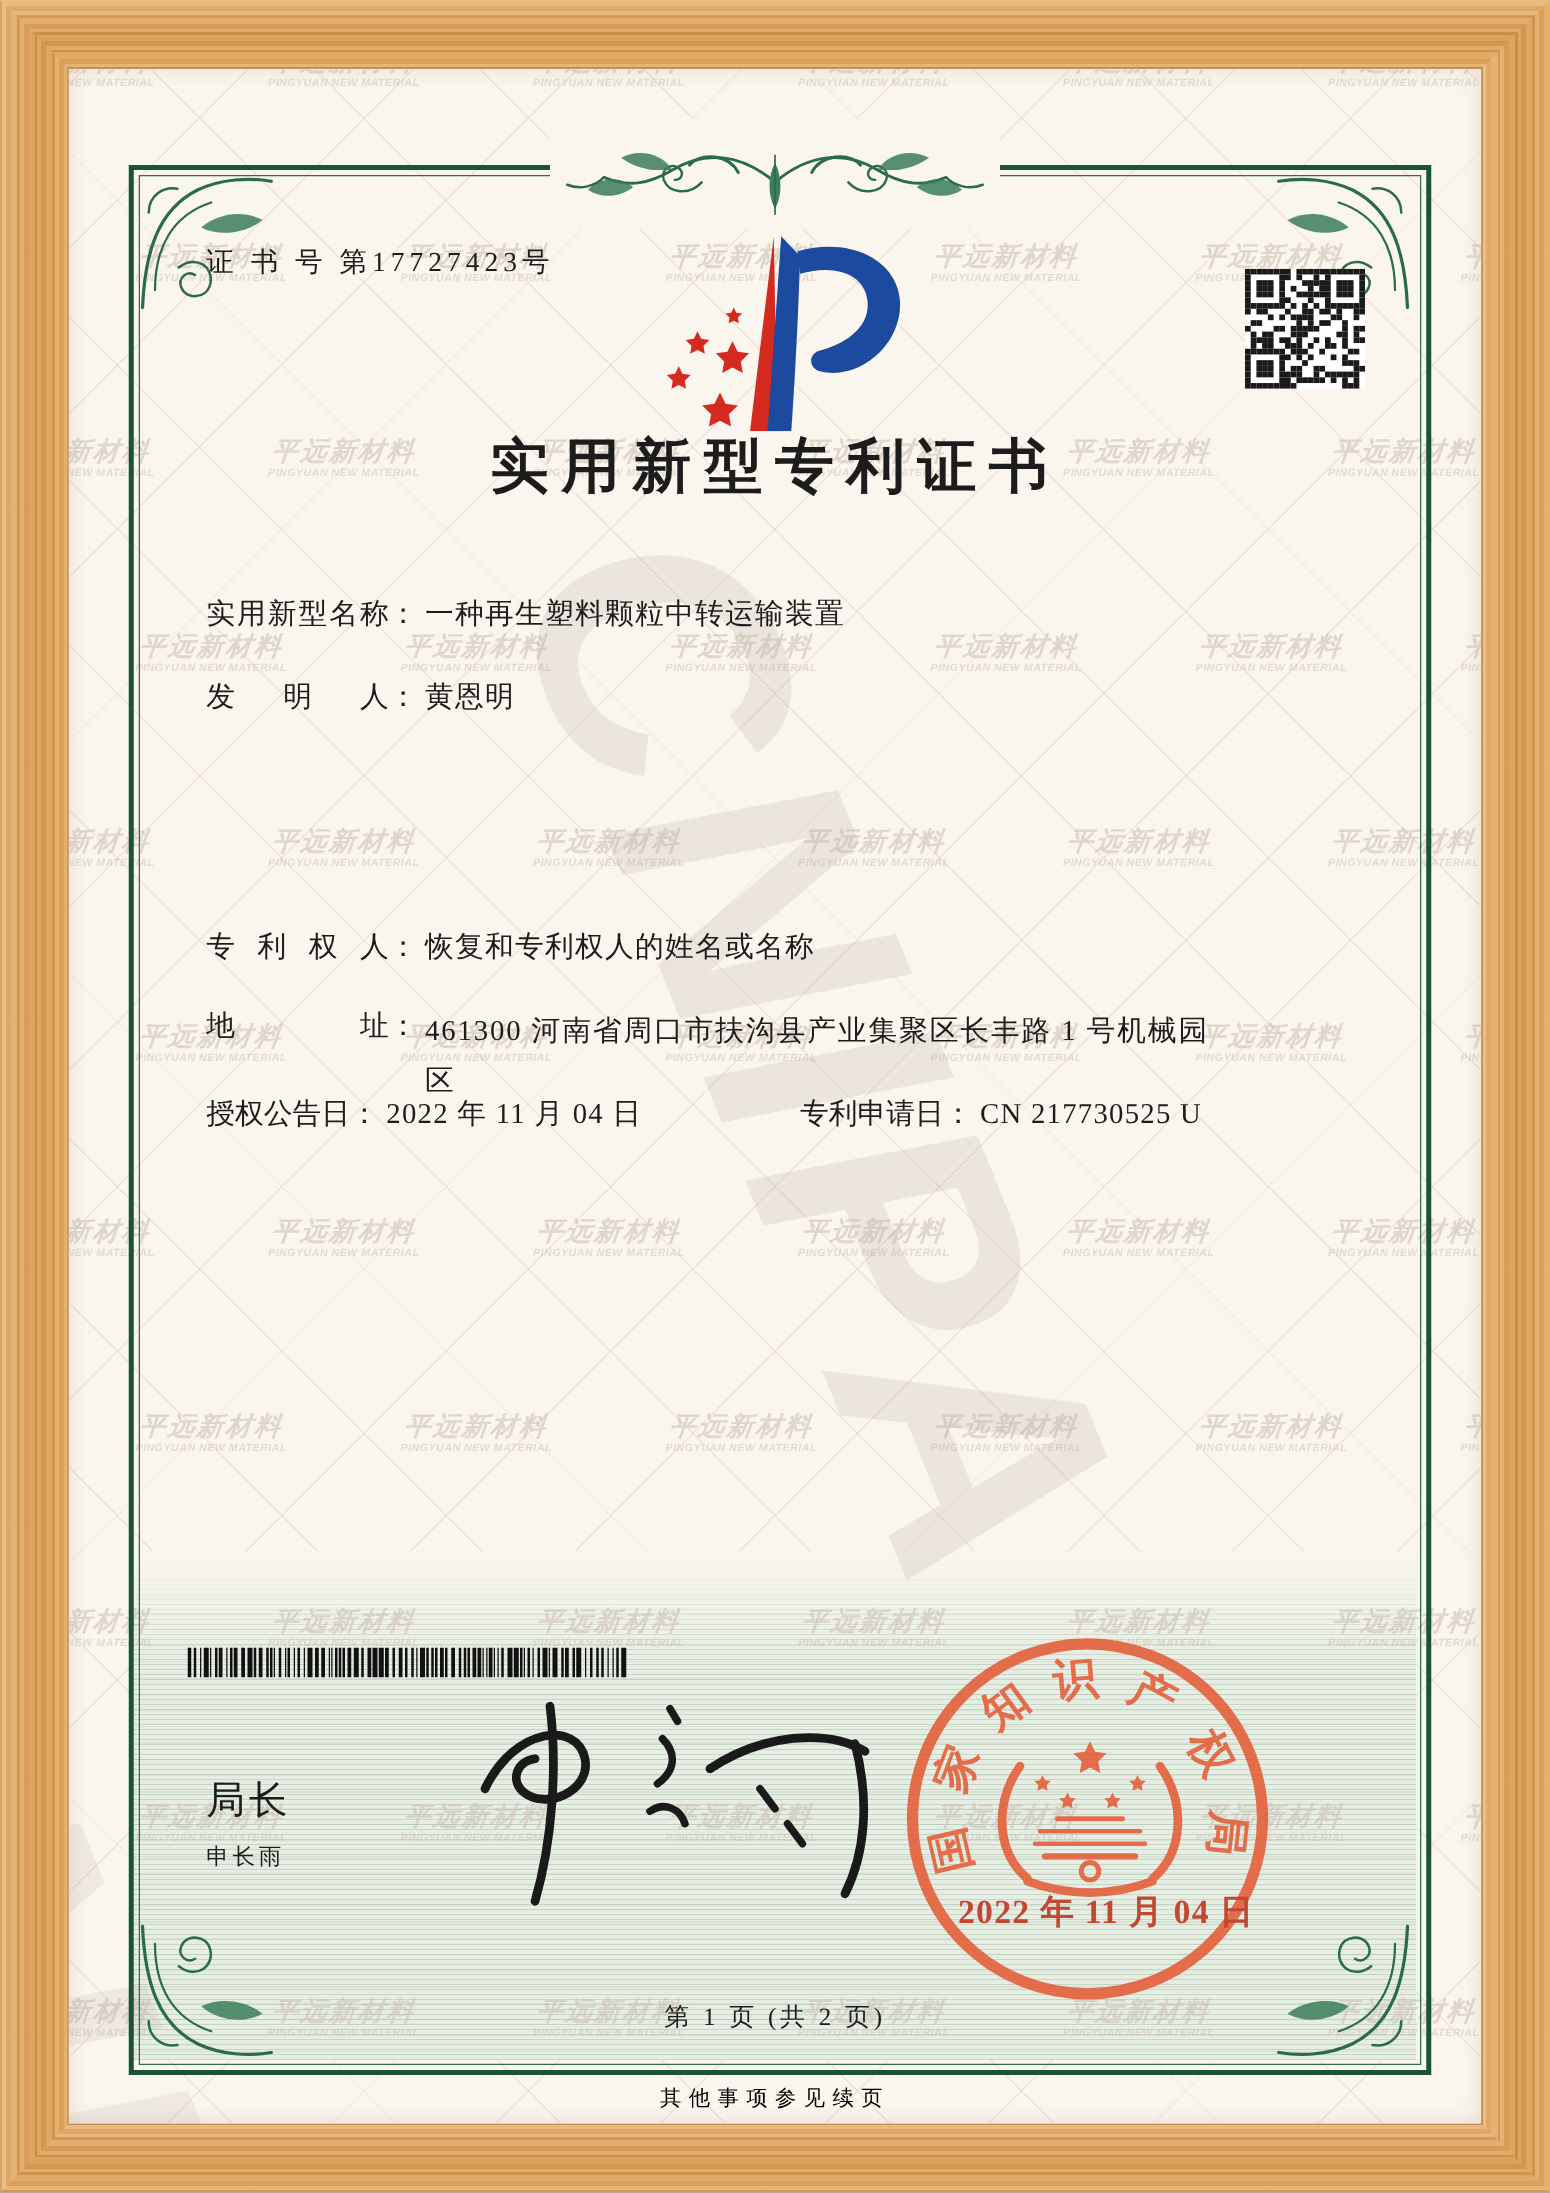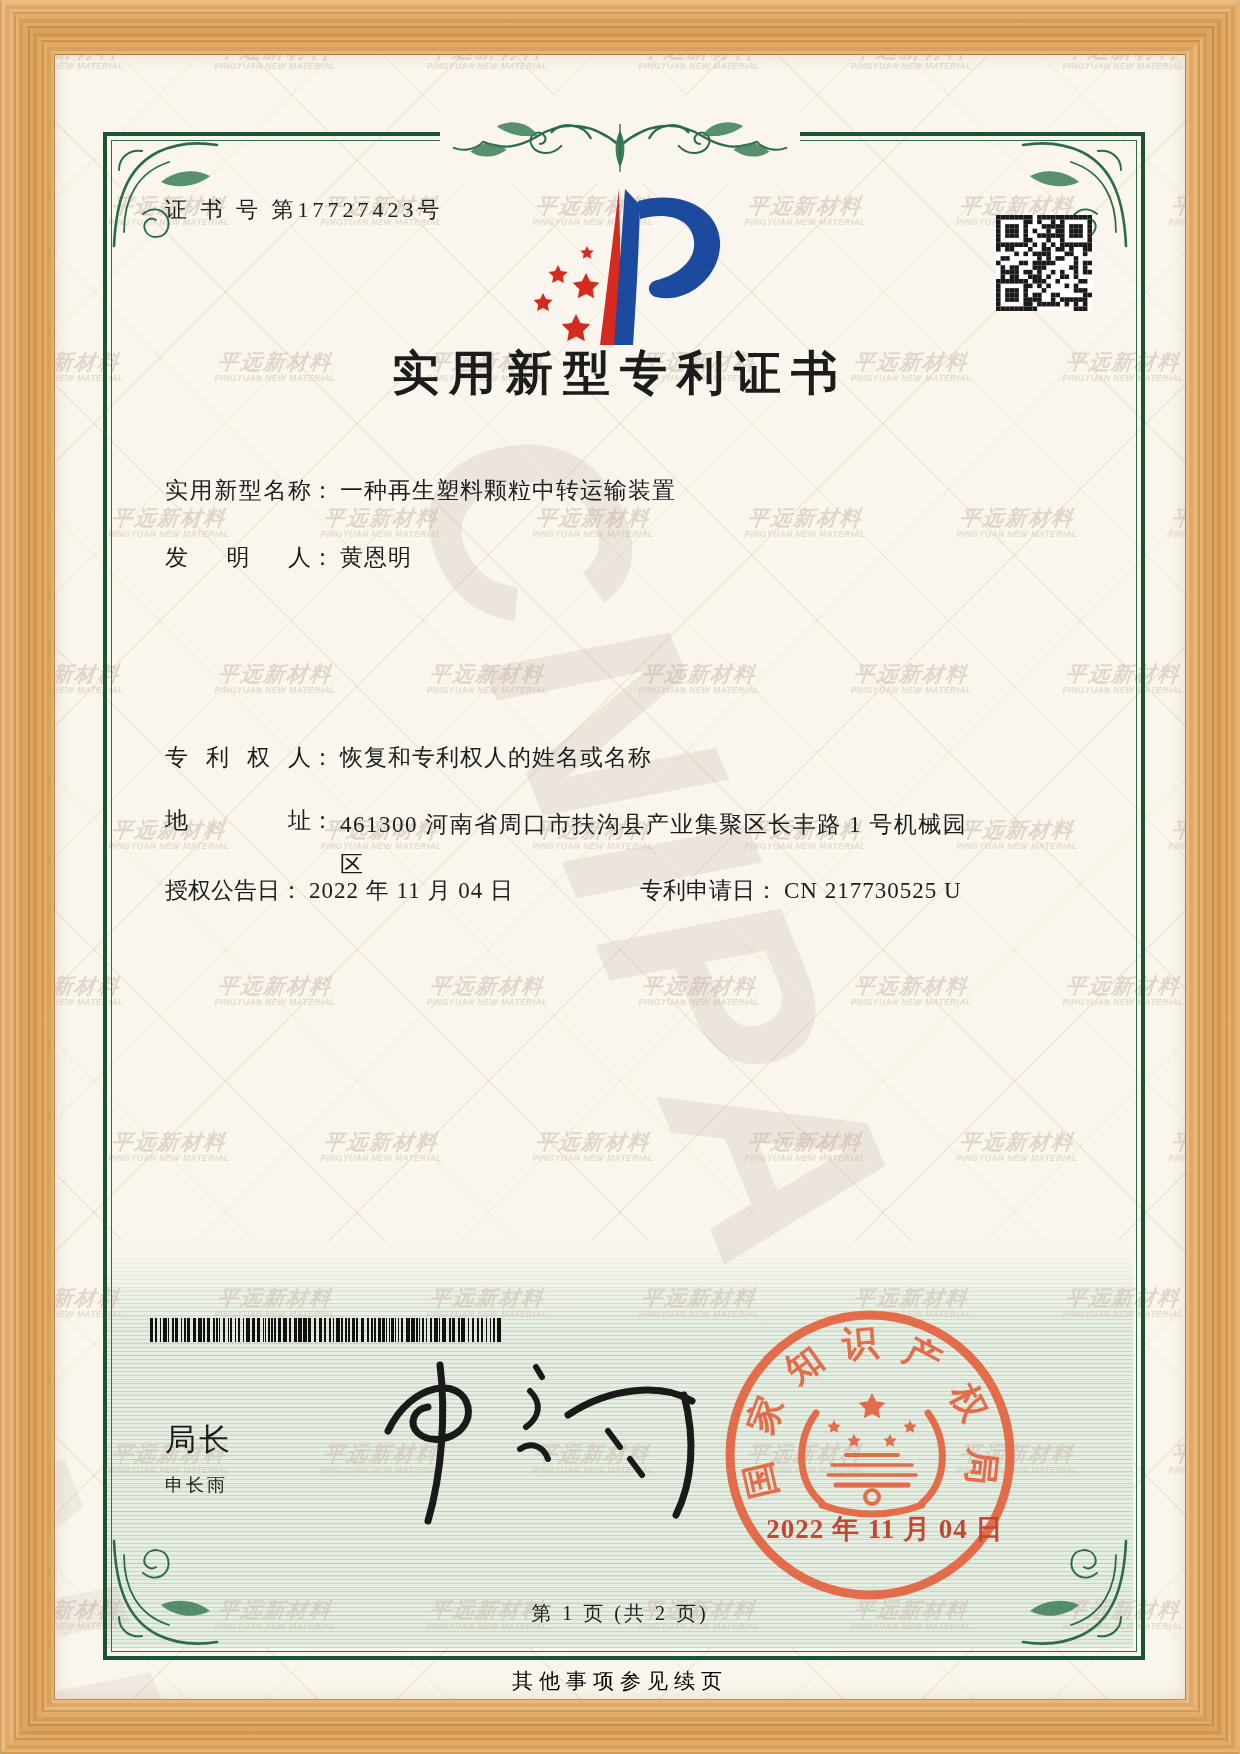--- a/index.html
+++ b/index.html
@@ -67,21 +67,21 @@
   .paras{position:absolute;left:95px;top:863px;width:944px;font-size:22.5px;line-height:43px;
      text-align:justify;letter-spacing:1px;}
   .paras p{margin:0;text-indent:2em;}
   .barcode{position:absolute;left:95px;top:1263px;width:356px;height:24px;}
   .chief-title{position:absolute;left:110px;top:1364px;font-size:31px;letter-spacing:3px;}
   .chief-name{position:absolute;left:110px;top:1418px;font-size:18px;letter-spacing:3px;}
   .signature{position:absolute;left:315px;top:1298px;width:340px;height:195px;}
   .seal{position:absolute;left:665px;top:1250px;width:300px;height:300px;z-index:6;opacity:.9;}
   .seal text{font-family:"Liberation Serif","DejaVu Serif",serif;font-weight:bold;}
   .page-num{position:absolute;left:0;right:0;top:1545px;text-align:center;font-size:20px;letter-spacing:3px;}
-  .cont-note{position:absolute;left:0;right:0;top:1612px;text-align:center;font-size:21px;letter-spacing:6px;z-index:5;}
+  .cont-note{position:absolute;left:0;right:0;top:1612px;text-align:center;font-size:17px;letter-spacing:6px;z-index:5;}
 </style>
 </head>
 <body>
 
 <div class="page">
   <div class="wood h top"></div>
   <div class="wood h bottom"></div>
   <div class="wood v left"></div>
   <div class="wood v right"></div>
 

